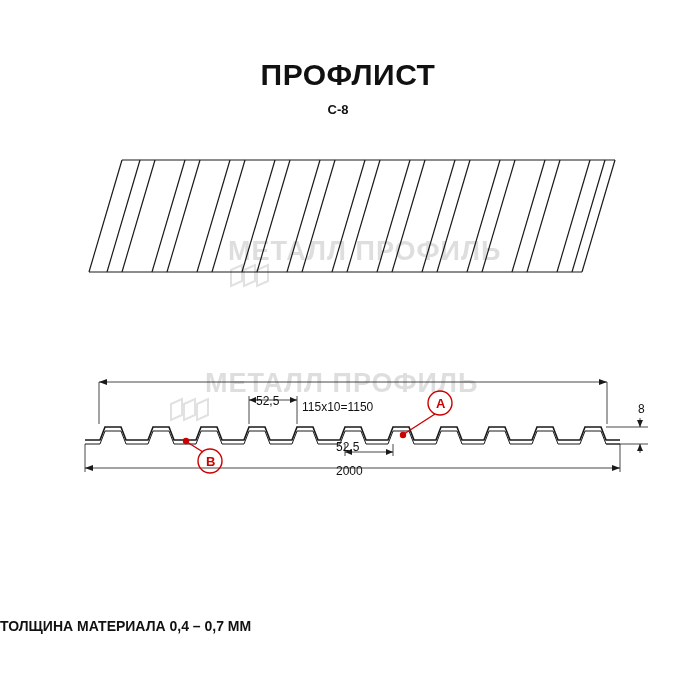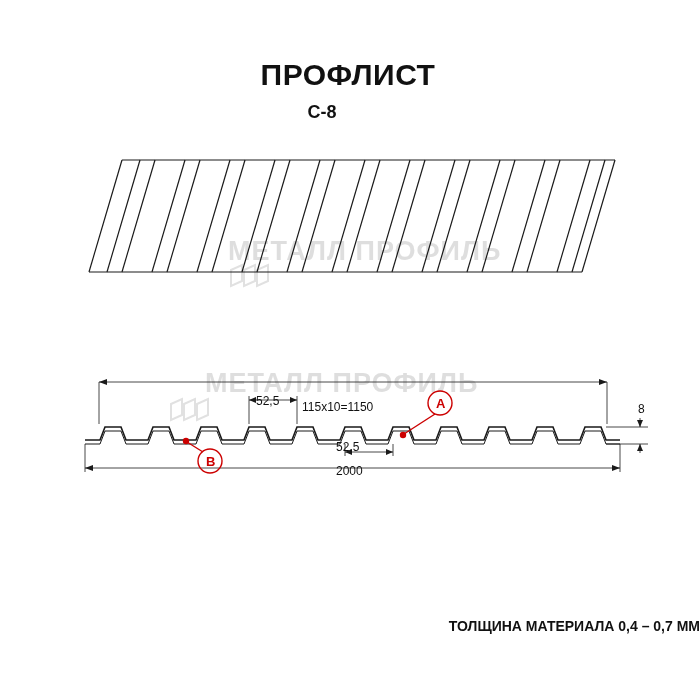--- a/index.html
+++ b/index.html
@@ -27,33 +27,33 @@
     width: 696px;
     text-align: center;
     font-size: 30px;
     font-weight: bold;
     letter-spacing: 0.5px;
     color: #111;
   }
   .subtitle {
     position: absolute;
     top: 102px;
-    left: 0;
+    left: 16px;
     width: 644px;
     text-align: center;
-    font-size: 18px;
+    font-size: 13px;
     font-weight: bold;
     color: #111;
   }
   .footer-note {
     position: absolute;
     top: 618px;
     left: 0;
     width: 700px;
-    text-align: right;
+    text-align: left;
     font-size: 14px;
     font-weight: bold;
     color: #111;
   }
   .drawing {
     position: absolute;
     top: 0;
     left: 0;
   }
   .wm {

